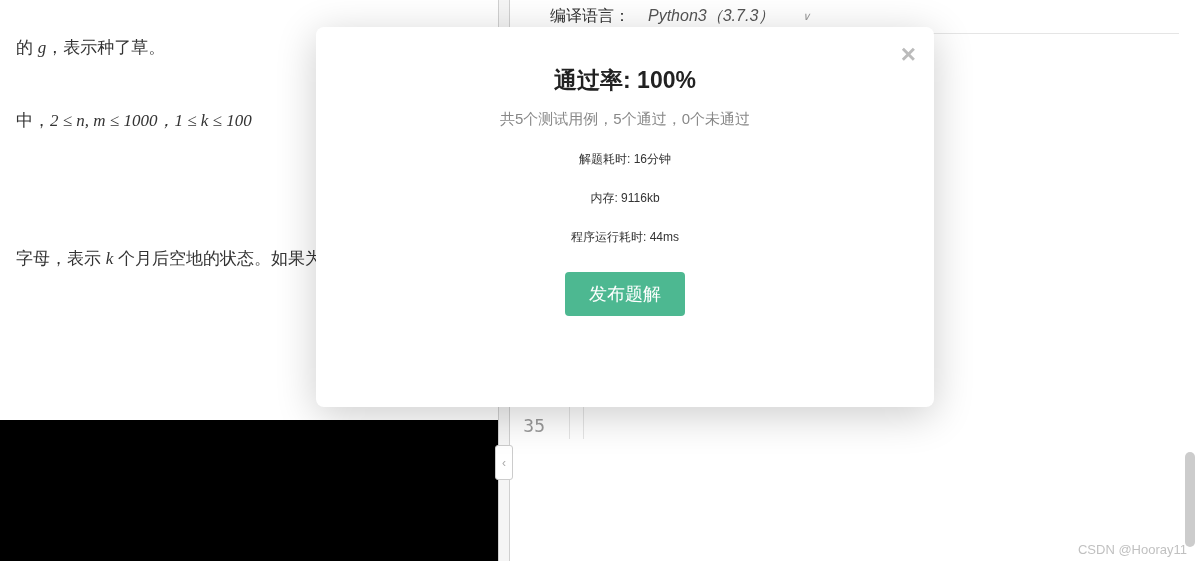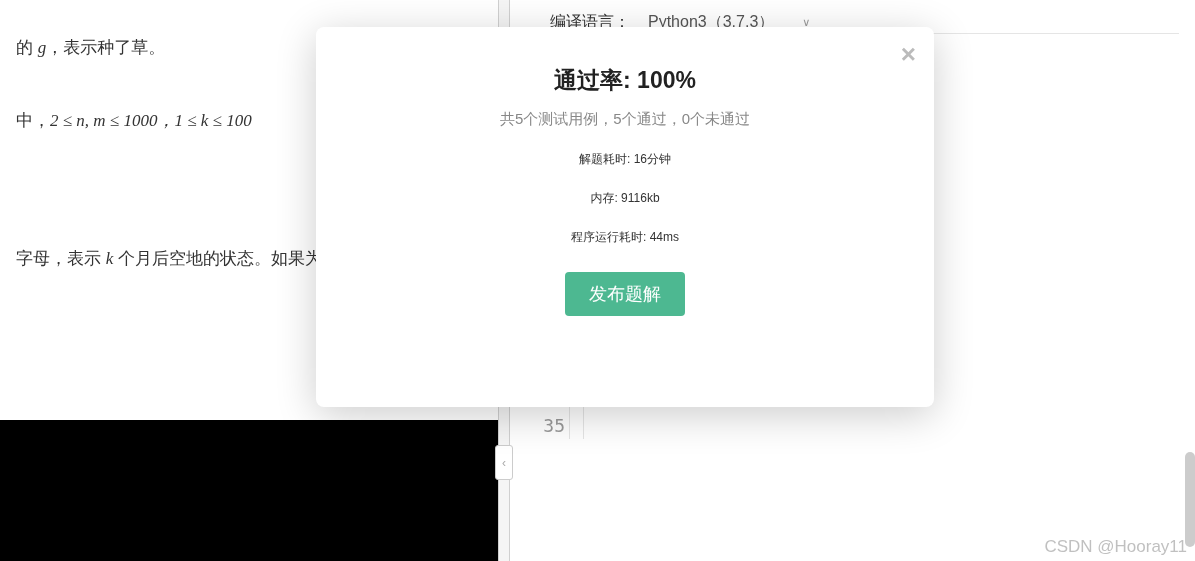--- a/index.html
+++ b/index.html
@@ -77,33 +77,34 @@
     }
 
     
     .right-top {
       position: absolute;
       left: 510px;
       top: 0;
       right: 16px;
       height: 34px;
       display: flex;
-      align-items: flex-end;
+      align-items: flex-start;
       padding: 6px 0 0 40px;
       color: #333;
       font-size: 16px;
       border-bottom: 1px solid #e5e5e5;
       background: #fff;
     }
     .lang-label { margin-right: 18px; }
     .lang-select {
       display: flex;
       align-items: center;
       gap: 28px;
       color: #555;
+      font-style: italic;
     }
     .chev { font-size: 11px; color: #999; }
 
     
     .code-area {
       position: absolute;
       left: 510px;
       top: 34px;
       right: 0;
       bottom: 0;
@@ -114,21 +115,21 @@
     }
     .code-line {
       display: flex;
       height: 27px;
       line-height: 27px;
     }
     .lineno {
       width: 60px;
       text-align: right;
       color: #999;
-      padding-right: 4px;
+      padding-right: 24px;
       border-right: 1px solid #e5e5e5;
       font-family: "Consolas", "Monaco", monospace;
     }
     .gutter {
       width: 14px;
       border-right: 1px solid #e5e5e5;
     }
     .code-content {
       padding-left: 10px;
       white-space: pre;
@@ -206,21 +207,21 @@
       border: none;
       cursor: pointer;
     }
 
     
     .watermark {
       position: absolute;
       right: 8px;
       bottom: 4px;
       color: rgba(140,140,140,0.55);
-      font-size: 17px;
+      font-size: 13px;
       z-index: 200;
     }
 
     
     .code-top {
       position: absolute;
       left: 510px;
       top: 42px;
       right: 0;
       font-family: "Consolas", "Monaco", monospace;

